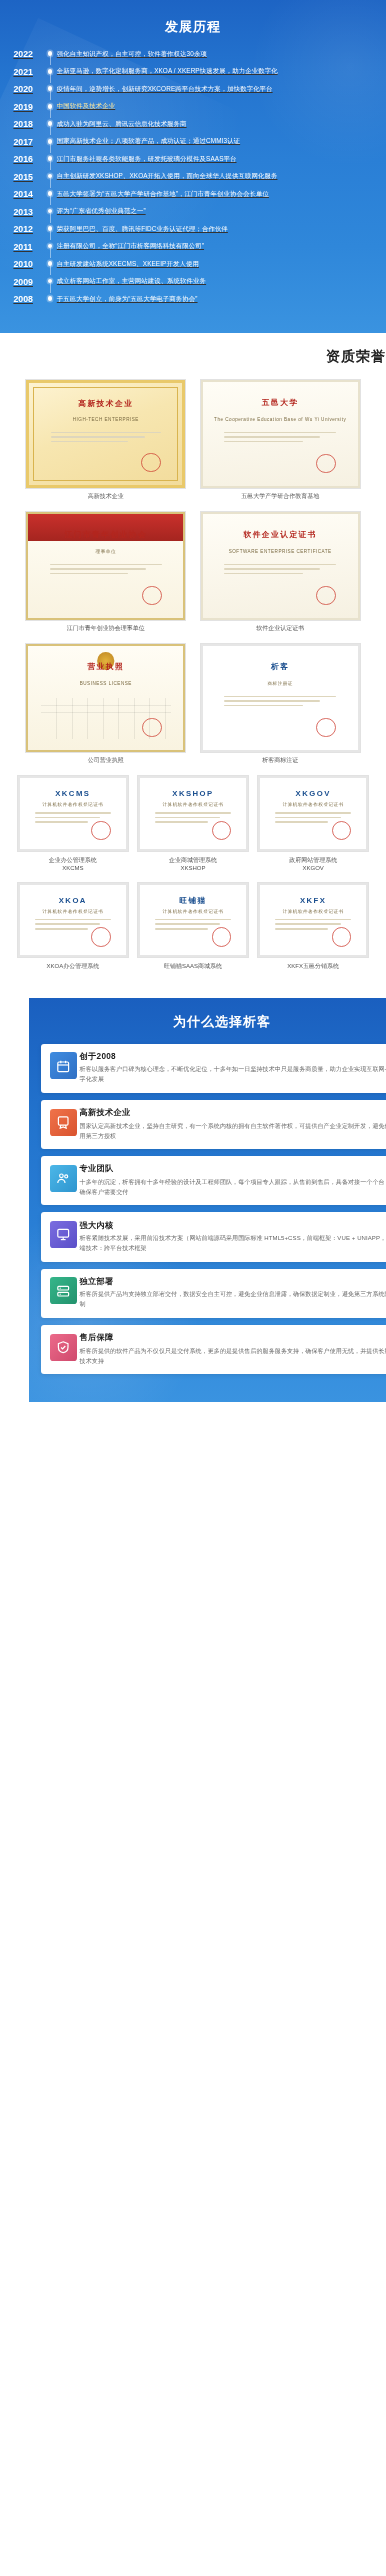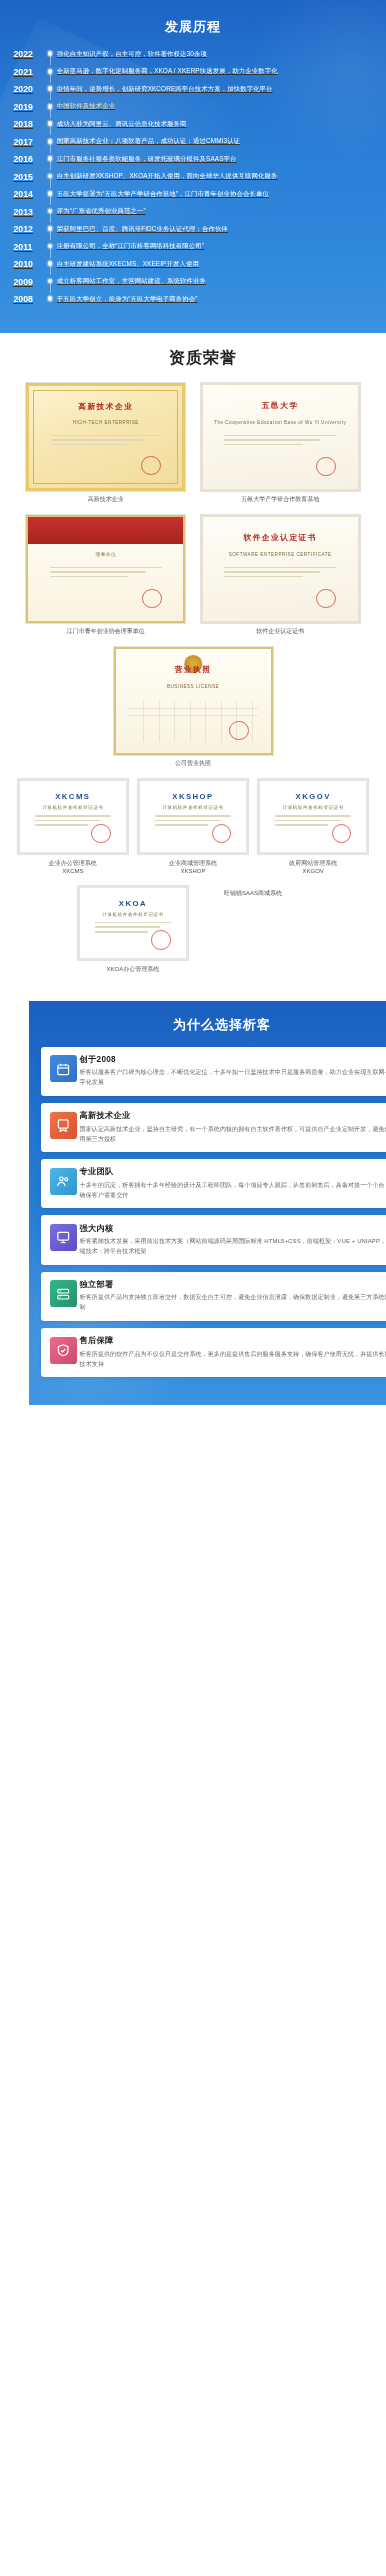--- a/index.html
+++ b/index.html
@@ -97,23 +97,23 @@
   }
   .tl-text.hl { color: #ffe79a; }
 
   
   .honor {
     width: 386px;
     background: #ffffff;
     padding: 15.5px 0 17.5px 0;
   }
   .honor .sec-title-dark {
-    text-align: center;
+    text-align: right;
     color: #222222;
-    font-size: 16px;
+    font-size: 14px;
     font-weight: bold;
     letter-spacing: 1px;
     margin-bottom: 12.4px;
     margin-left: 20px;
   }
   .cert-grid-2 {
     display: flex;
     justify-content: center;
     gap: 13.4px;
     padding: 0 15.5px;
@@ -462,20 +462,35 @@
               <div class="art redline">
                 <div class="art-emblem"></div>
                 <div class="art-title">营业执照</div>
                 <div class="art-sub">BUSINESS LICENSE</div>
                 <div class="art-grid"></div>
                 <div class="art-seal"></div>
               </div>
             </div>
             <div class="cap">公司营业执照</div>
           </div>
+          <div class="cert c-w2">
+            <div class="thumb">
+              <div class="art white">
+                <div class="art-title blue">析客</div>
+                <div class="art-sub">商标注册证</div>
+                <div class="art-lines">
+                  <i></i>
+                  <i></i>
+                  <i></i>
+                </div>
+                <div class="art-seal"></div>
+              </div>
+            </div>
+            <div class="cap">析客商标注证</div>
+          </div>
         </div>
         <div class="cert-grid-3">
           <div class="cert c-w3">
             <div class="thumb">
               <div class="art white">
                 <div class="art-title blue">XKCMS</div>
                 <div class="art-sub">计算机软件著作权登记证书</div>
                 <div class="art-lines">
                   <i></i>
                   <i></i>
@@ -530,21 +545,48 @@
                   <i></i>
                   <i></i>
                   <i></i>
                 </div>
                 <div class="art-seal"></div>
               </div>
             </div>
             <div class="cap">XKOA办公管理系统</div>
           </div>
           <div class="cert c-w3b">
+            <div class="thumb">
+              <div class="art white">
+                <div class="art-title blue">旺铺猫</div>
+                <div class="art-sub">计算机软件著作权登记证书</div>
+                <div class="art-lines">
+                  <i></i>
+                  <i></i>
+                  <i></i>
+                </div>
+                <div class="art-seal"></div>
+              </div>
+            </div>
             <div class="cap">旺铺猫SAAS商城系统</div>
+          </div>
+          <div class="cert c-w3b">
+            <div class="thumb">
+              <div class="art white">
+                <div class="art-title blue">XKFX</div>
+                <div class="art-sub">计算机软件著作权登记证书</div>
+                <div class="art-lines">
+                  <i></i>
+                  <i></i>
+                  <i></i>
+                </div>
+                <div class="art-seal"></div>
+              </div>
+            </div>
+            <div class="cap">XKFX五邑分销系统</div>
           </div>
         </div>
       </div>
   </section>
 
   <section class="why">
     <h2 class="why-title">为什么选择析客</h2>
     <div class="cards" id="why-cards">
         <div class="card">
           <div class="ico" style="background:linear-gradient(135deg,#3f8ce0,#2f6fc4)">

